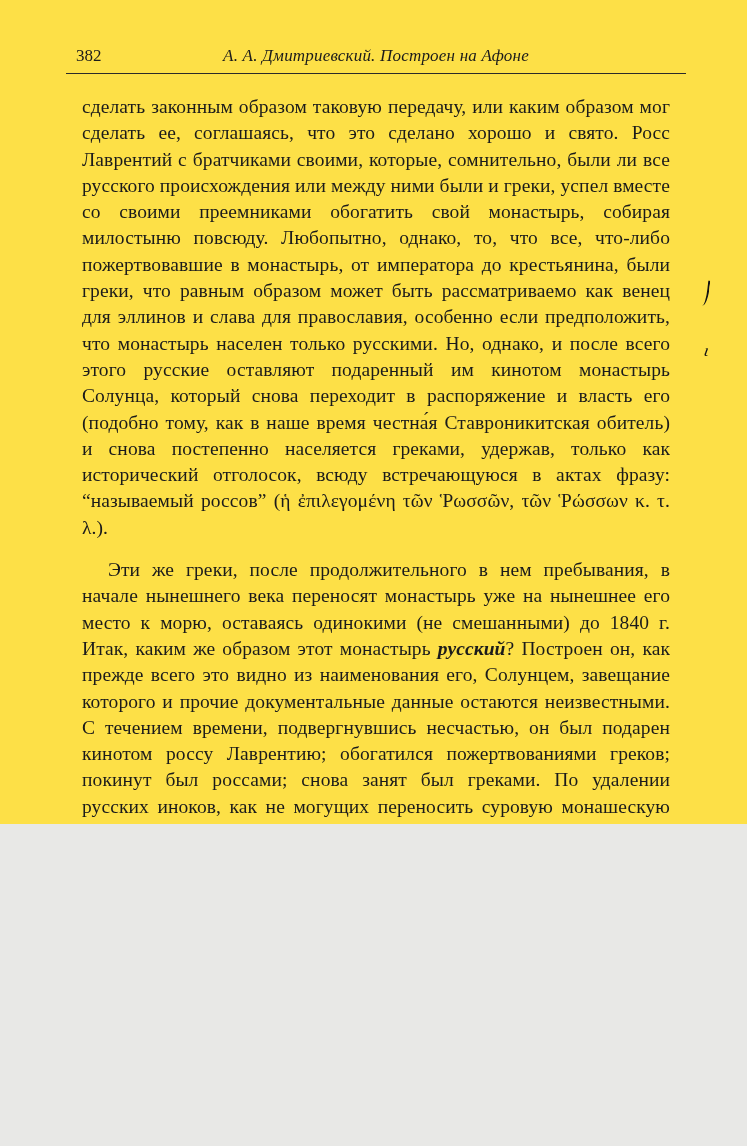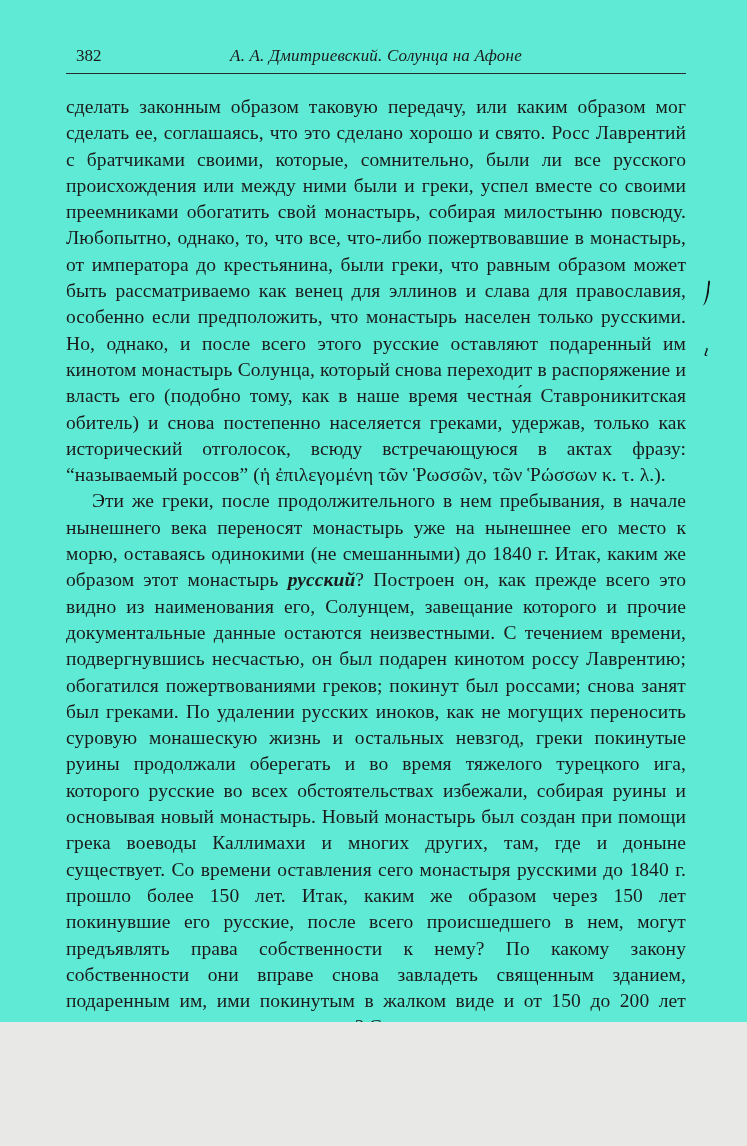--- a/index.html
+++ b/index.html
@@ -3,23 +3,23 @@
 <meta charset="utf-8">
 <style>
   html, body {
     margin: 0;
     padding: 0;
     background: #e8e8e6;
   }
   .page {
     position: relative;
     width: 747px;
-    height: 1022px;
+    height: 824px;
     margin: 0 auto;
-    background: #5eead4;
+    background: #fde047;
     box-sizing: border-box;
     padding: 44px 61px 0 66px;
     font-family: "Liberation Serif", "DejaVu Serif", serif;
     color: #1b1b1b;
     overflow: hidden;
   }
   .running-head {
     position: relative;
     height: 24px;
     font-size: 17px;
@@ -42,21 +42,21 @@
     margin: 5px 0 0 0;
   }
   .body-text {
     margin-top: 20px;
     font-size: 19.5px;
     line-height: 26.3px;
     text-align: justify;
     letter-spacing: 0.1px;
   }
   .body-text p {
-    margin: 0;
+    margin: 16px;
   }
   p.indent {
     text-indent: 26px;
   }
   .italic-word {
     font-style: italic;
     font-weight: bold;
   }
   
   .ink-mark-1 {
@@ -79,21 +79,21 @@
     transform: rotate(10deg);
   }
 </style>
 </head>
 <body>
 
 <div class="page">
 
   <div class="running-head">
     <span class="page-number">382</span>
-    <span class="running-title">А. А. Дмитриевский. Солунца на Афоне</span>
+    <span class="running-title">А. А. Дмитриевский. Построен на Афоне</span>
   </div>
 
   <hr class="head-rule">
 
   <div class="body-text">
     <p><span>сделать законным образом таковую передачу, или каким образом мог сделать ее, соглашаясь, что это сделано хорошо и свято. Росс Лаврентий с братчиками своими, которые, сомнительно, были ли все русского происхождения или между ними были и греки, успел вместе со своими преемниками обогатить свой монастырь, собирая милостыню повсюду. Любопытно, однако, то, что все, что-либо пожертвовавшие в монастырь, от императора до крестьянина, были греки, что равным образом может быть рассматриваемо как венец для эллинов и слава для православия, особенно если предположить, что монастырь населен только русскими. Но, однако, и после всего этого русские оставляют подаренный им кинотом монастырь Солунца, который снова переходит в распоряжение и власть его (подобно тому, как в наше время честна́я Ставроникитская обитель) и снова постепенно населяется греками, удержав, только как исторический отголосок, всюду встречающуюся в актах фразу: “называемый россов” (ἡ ἐπιλεγομένη τῶν Ῥωσσῶν, τῶν Ῥώσσων κ. τ. λ.).</span></p>
     <p class="indent"><span>Эти же греки, после продолжительного в нем пребывания, в начале нынешнего века переносят монастырь уже на нынешнее его место к морю, оставаясь одинокими (не смешанными) до 1840 г. Итак, каким же образом этот монастырь </span><span class="italic-word">русский</span><span>? Построен он, как прежде всего это видно из наименования его, Солунцем, завещание которого и прочие документальные данные остаются неизвестными. С течением времени, подвергнувшись несчастью, он был подарен кинотом россу Лаврентию; обогатился пожертвованиями греков; покинут был россами; снова занят был греками. По удалении русских иноков, как не могущих переносить суровую монашескую жизнь и остальных невзгод, греки покинутые руины продолжали оберегать и во время тяжелого турецкого ига, которого русские во всех обстоятельствах избежали, собирая руины и основывая новый монастырь. Новый монастырь был создан при помощи грека воеводы Каллимахи и многих других, там, где и доныне существует. Со времени оставления сего монастыря русскими до 1840 г. прошло более 150 лет. Итак, каким же образом через 150 лет покинувшие его русские, после всего происшедшего в нем, могут предъявлять права собственности к нему? По какому закону собственности они вправе снова завладеть священным зданием, подаренным им, ими покинутым в жалком виде и от 150 до 200 лет находящимся во владении другого? Славянские</span></p>
   </div>
 
   <div class="ink-mark-1"></div>

